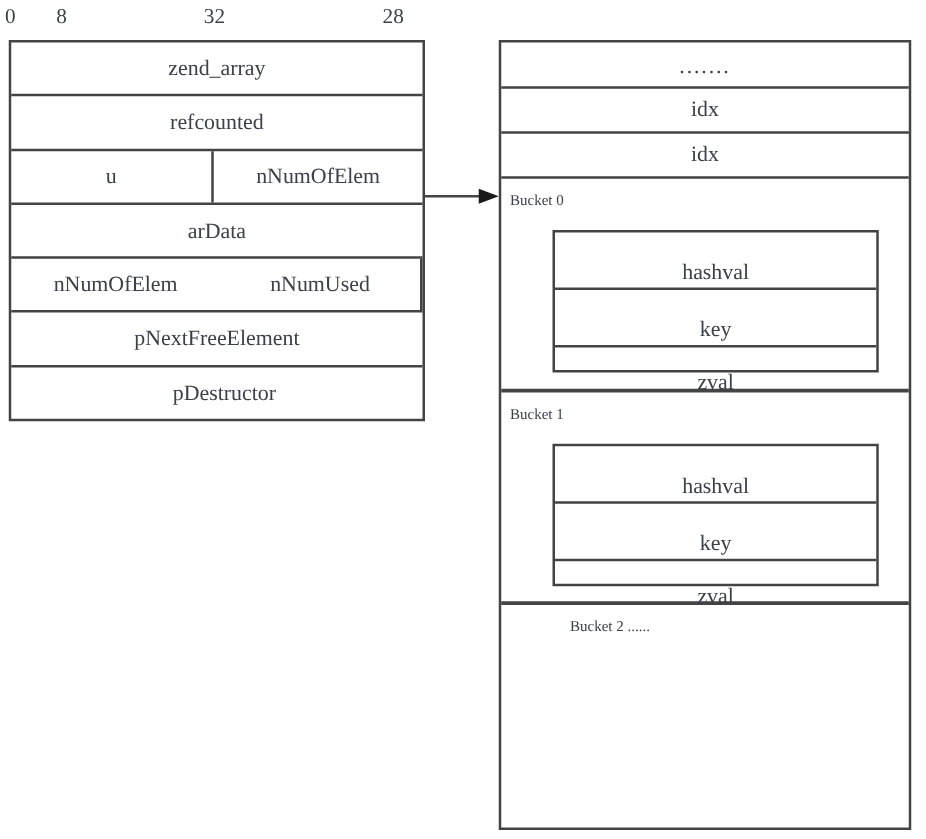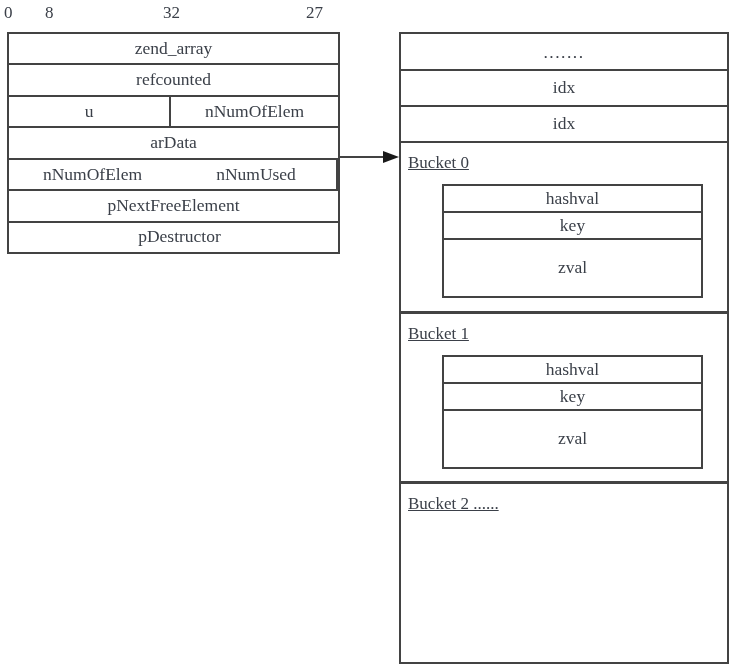--- a/index.html
+++ b/index.html
@@ -39,21 +39,21 @@
     border: 2.5px solid #434343;
     box-sizing: border-box;
     background: #ffffff;
   }
 
   
   #zend-array-struct {
     left: 7px;
     top: 32px;
     width: 333px;
-    height: 222px;
+    height: 305px;
     display: flex;
     flex-direction: column;
   }
   .za-row {
     flex: 1 1 0;
     display: flex;
     border-bottom: 2.5px solid #434343;
     box-sizing: border-box;
     min-height: 0;
   }
@@ -126,28 +126,27 @@
   .bucket {
     box-sizing: border-box;
     border-bottom: 3px solid #434343;
     position: relative;
     display: flex;
     flex-direction: column;
     align-items: flex-start;
   }
   .bucket.b0 { flex: 0 0 171px; }
   .bucket.b1 { flex: 0 0 170px; }
-  .bucket.b2 { flex: 1 1 auto; border-bottom: none; }
+  .bucket.b2 { flex: 1 1 auto; border-bottom: none; padding-left: 48px; }
 
   .bucket-label {
-    font-size: 17px;
+    font-size: 12px;
     line-height: 1;
     padding: 11px 0 0 7px;
     white-space: nowrap;
-    text-decoration: underline;
   }
 
   .bucket-inner {
     position: absolute;
     left: 41px;
     right: 24px;
     top: 41px;
     border: 2.5px solid #434343;
     box-sizing: border-box;
     display: flex;
@@ -158,33 +157,34 @@
   .bucket.b1 .bucket-inner { height: 114px; }
 
   .bi-row {
     display: flex;
     align-items: center;
     justify-content: center;
     border-bottom: 2.5px solid #434343;
     box-sizing: border-box;
     font-size: 17.5px;
     line-height: 1;
+    margin-top: 19px;
   }
   .bi-row.hashval { flex: 0 0 27px; }
   .bi-row.key { flex: 0 0 27px; }
   .bi-row.zval { flex: 1 1 auto; border-bottom: none; }
 </style>
 </head>
 <body>
 
 <div id="bit-ruler">
   <span class="ruler-tick" style="left:4px;">0</span>
   <span class="ruler-tick" style="left:45px;">8</span>
   <span class="ruler-tick" style="left:163px;text-align:right;">32</span>
-  <span class="ruler-tick" style="left:306px;">27</span>
+  <span class="ruler-tick" style="left:306px;">28</span>
 </div>
 
 <div class="struct" id="zend-array-struct">
 
   <div class="za-row">
     <div class="za-cell full">zend_array</div>
   </div>
 
   <div class="za-row">
     <div class="za-cell full">refcounted</div>

